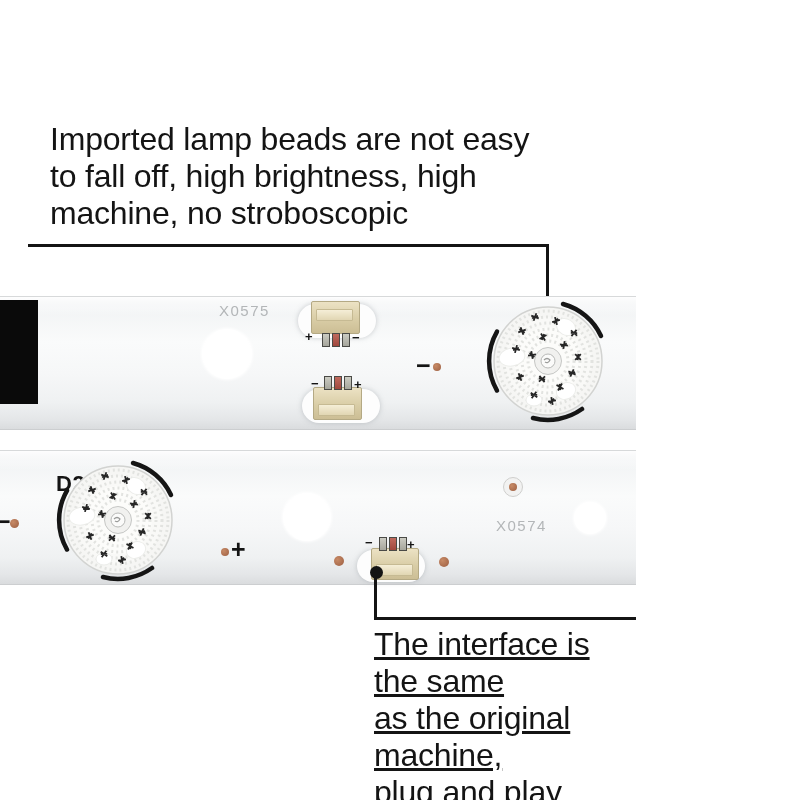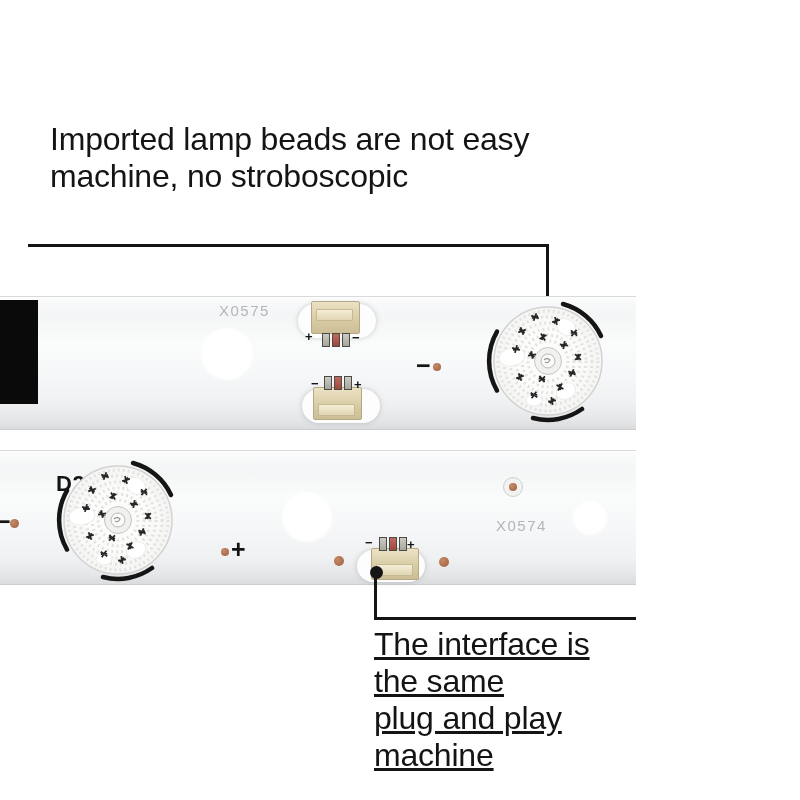--- a/index.html
+++ b/index.html
@@ -109,20 +109,21 @@
           <use href="#mk" transform="translate(74 88) rotate(-60)"></use>
           <use href="#mk" transform="translate(48 96) rotate(35)"></use>
           <use href="#mk" transform="translate(66 102) rotate(-10)"></use>
         </g>
       </g>
     </defs>
   </svg>
 
   <div class="annot annot-top">
     <div>Imported lamp beads are not easy</div>
+    <div>to fall off, high brightness, high</div>
     <div>machine, no stroboscopic</div>
   </div>
 
   <div class="cline" style="left:28px;top:244px;width:521px;height:3px;"></div>
   <div class="cline" style="left:546px;top:244px;width:3px;height:70px;"></div>
   <div class="cdot" style="left:541px;top:309px;"></div>
 
   <div class="strip strip-top">
     <div class="black-tape"></div>
 
@@ -206,16 +207,17 @@
     <div class="hole" style="left:574px;top:51px;width:32px;height:32px;"></div>
     <div class="hole" style="left:702px;top:96px;width:42px;height:42px;"></div>
   </div>
 
   <div class="cdot" style="left:370px;top:566px;"></div>
   <div class="cline" style="left:374px;top:572px;width:3px;height:48px;"></div>
   <div class="cline" style="left:374px;top:617px;width:396px;height:3px;"></div>
 
   <div class="annot annot-bottom">
     <div>The interface is the same</div>
+    <div>as the original machine,</div>
     <div>plug and play machine</div>
   </div>
 
 </div>
 
 </body></html>

